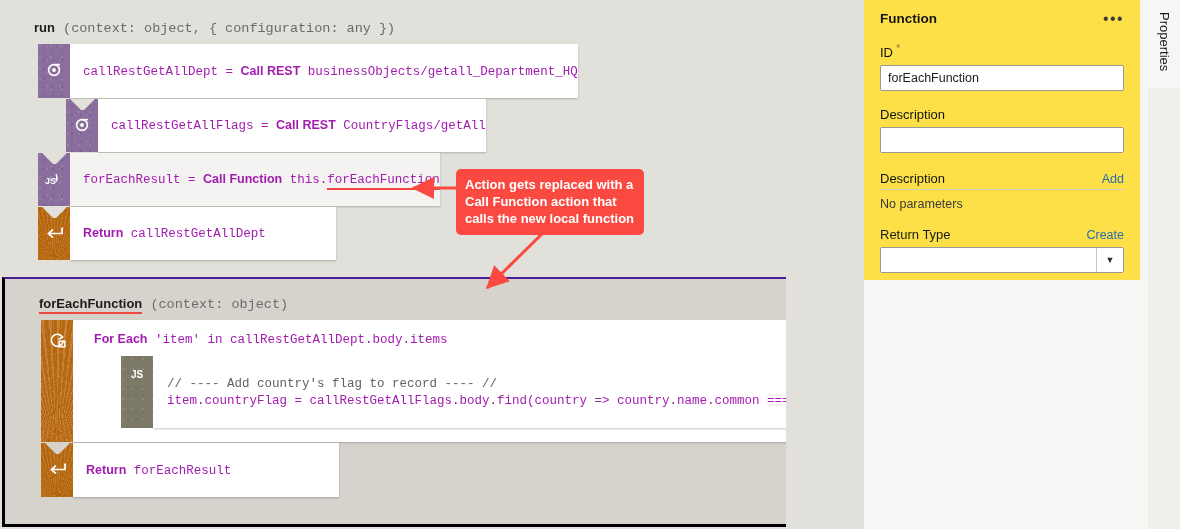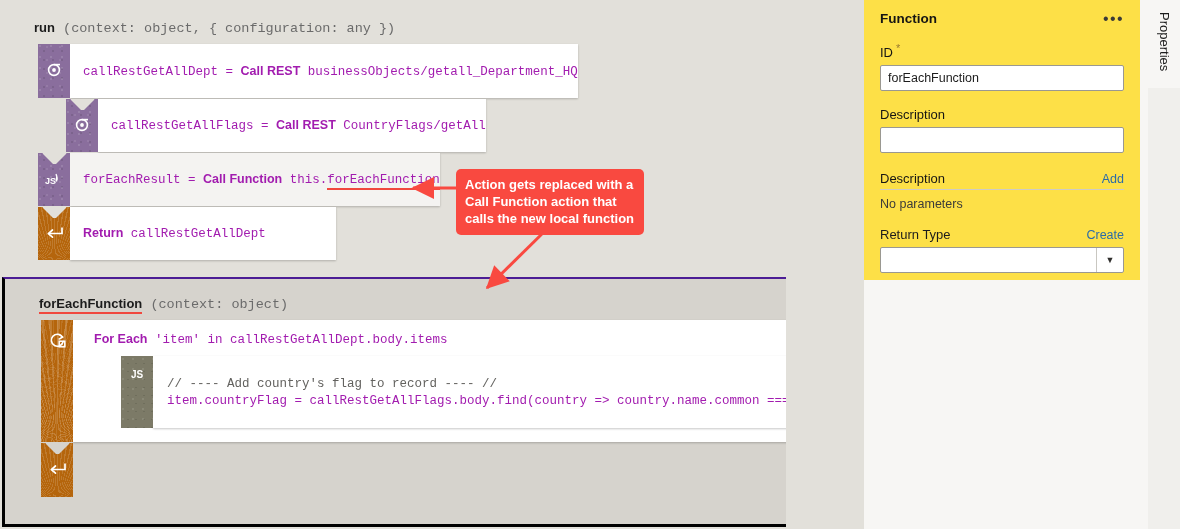--- a/index.html
+++ b/index.html
@@ -288,20 +288,23 @@
           <div class="notch-v">
               <i style="background:#d6d3cd;"></i>
             </div>
           <span class="glyph">
             <svg width="19" height="14" viewBox="0 0 19 14" fill="none">
               <path d="M17 1.5 V7.5 H4" stroke="#fff" stroke-width="1.7" fill="none"></path>
               <path d="M7.5 4 L3.3 7.6 L7.5 11.2" stroke="#fff" stroke-width="1.7" fill="none" stroke-linejoin="round" stroke-linecap="round"></path>
             </svg>
           </span>
         </div>
+        <div class="act-body">
+          <span class="act-text"><b>Return</b><span> forEachResult</span></span>
+        </div>
       </div>
 
     </div>
   </div>
 
   <svg class="arrow-svg" width="862" height="529">
     <defs>
       <marker id="ah" markerWidth="9" markerHeight="9" refX="7.5" refY="4.5" orient="auto">
         <path d="M0.5,0.8 L8,4.5 L0.5,8.2 Z" fill="#f94940"></path>
       </marker>

